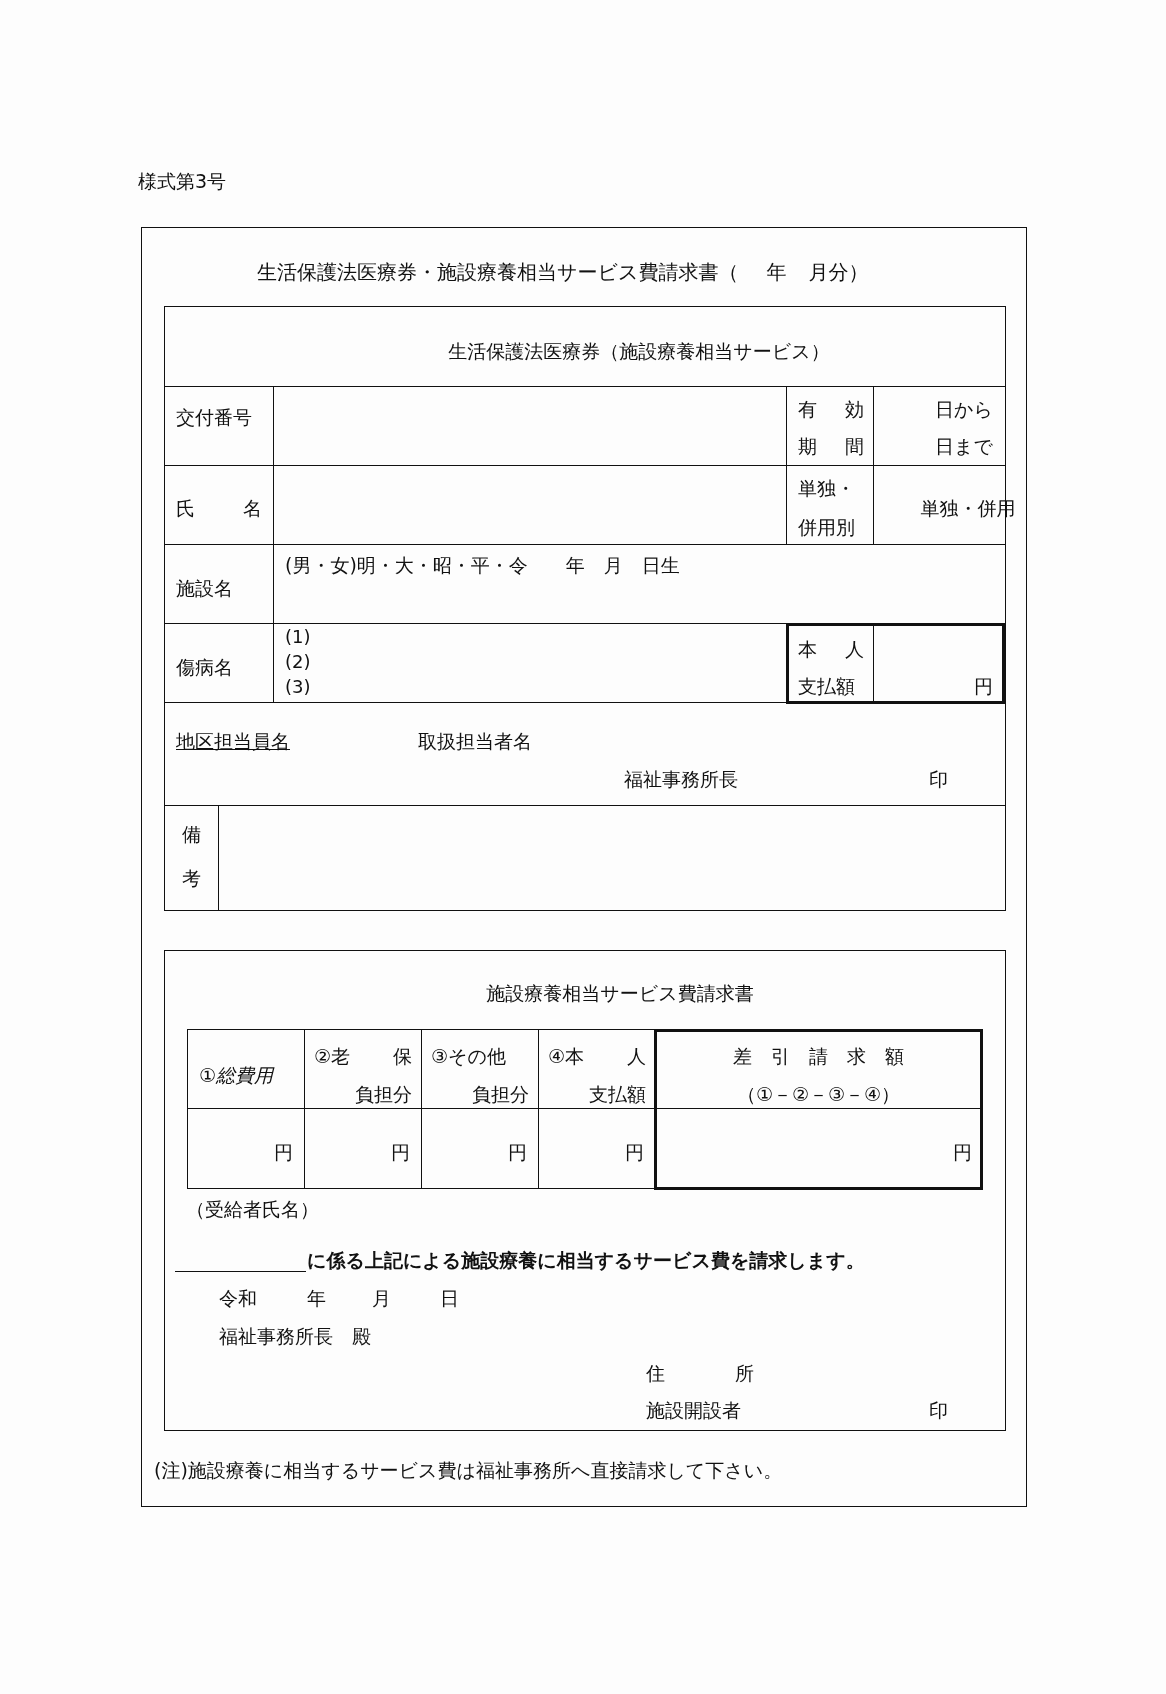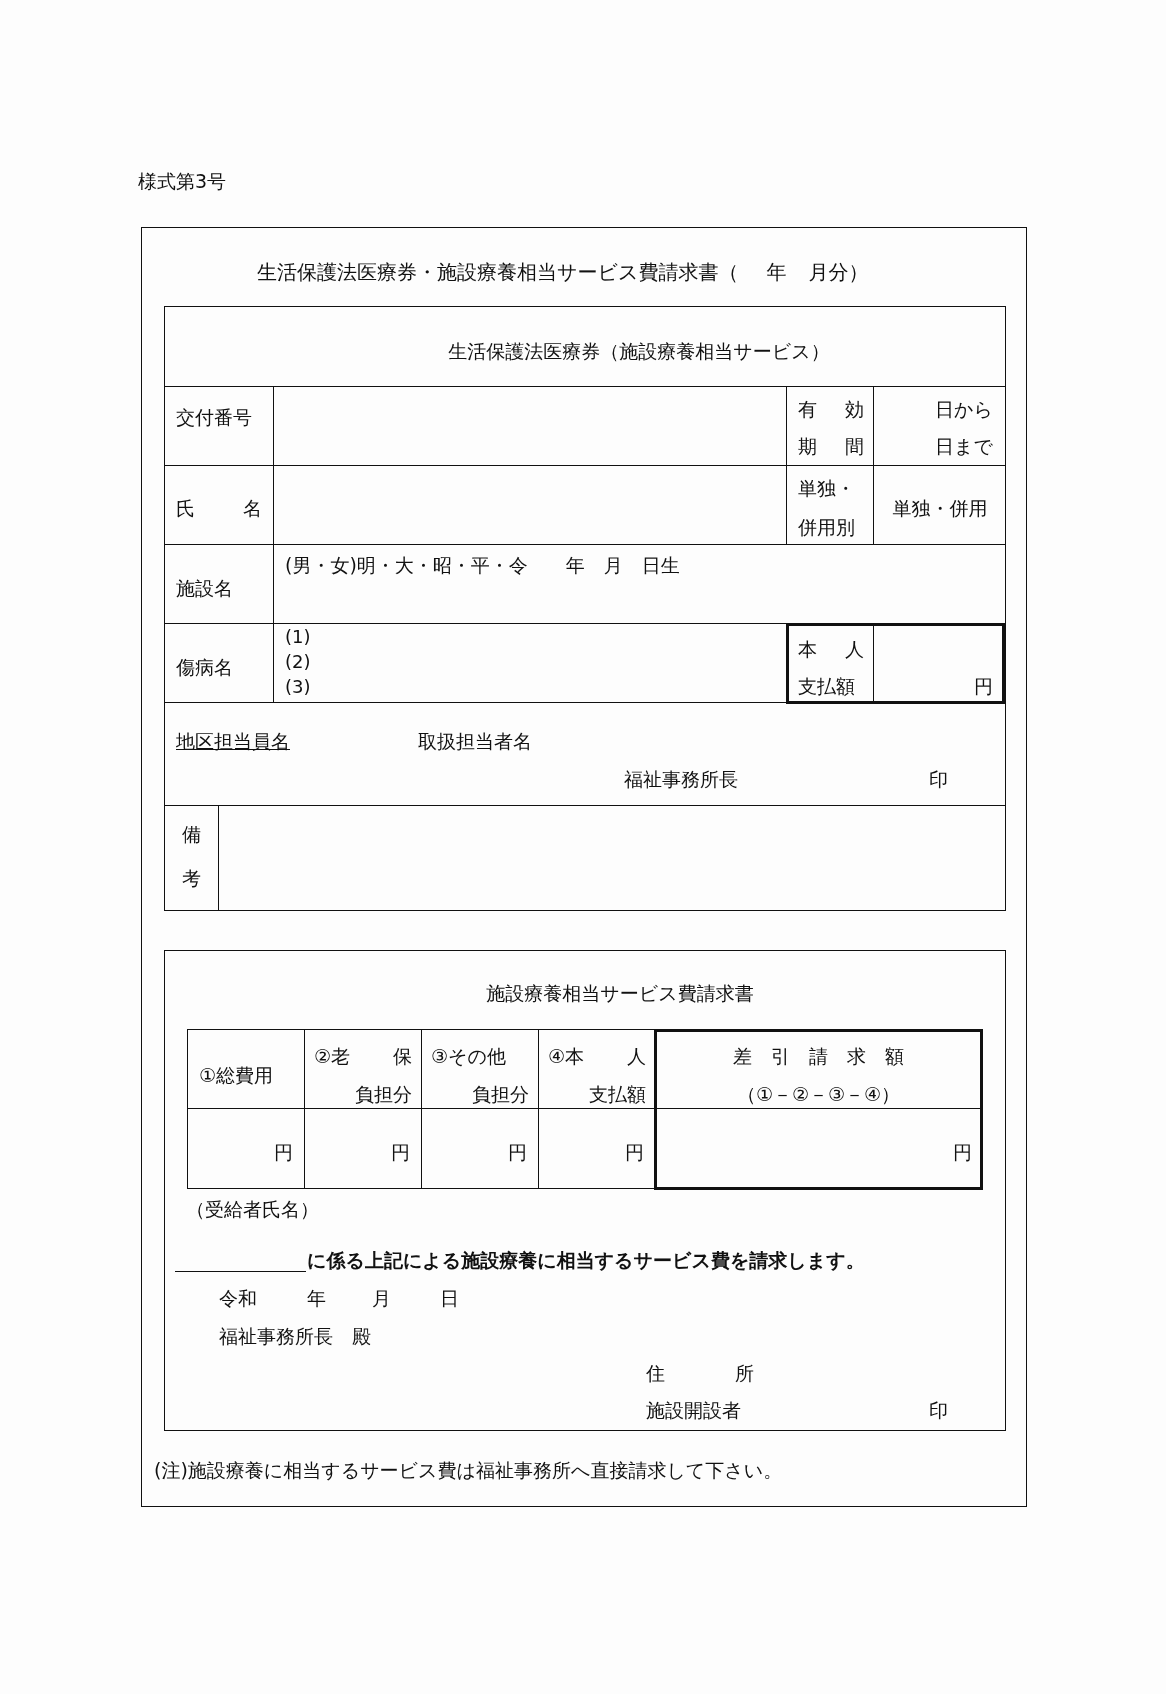--- a/index.html
+++ b/index.html
@@ -53,21 +53,21 @@
 <div class="t" style="left:875px;width:118px;text-align:right;top:400px;">日から</div>
 <div class="t" style="left:875px;width:118px;text-align:right;top:437px;">日まで</div>
 
 <div class="t spread" style="left:176px;width:86px;top:499px;">
     <span>氏</span>
     <span>名</span>
   </div>
 <div class="t" style="left:285px;top:520px;margin-top:36px;">(男・女)明・大・昭・平・令　　年　月　日生</div>
 <div class="t" style="left:798px;top:479px;">単独・</div>
 <div class="t" style="left:798px;top:518px;">併用別</div>
-<div class="t" style="left:875px;width:130px;text-align:center;top:499px;">単独・併用</div>
+<div class="t" style="left:875px;width:130px;text-align:center;top:499px;padding-left:28px;">単独・併用</div>
 
 <div class="t" style="left:176px;top:579px;">施設名</div>
 <div class="field" style="left:275px;top:546px;width:728px;height:76px;"></div>
 
 <div class="t" style="left:176px;top:658px;">傷病名</div>
 <div class="t" style="left:285px;top:628px;font-size:18px;">(1)</div>
 <div class="t" style="left:285px;top:653px;font-size:18px;">(2)</div>
 <div class="t" style="left:285px;top:678px;font-size:18px;">(3)</div>
 <div class="thick" style="left:786px;top:623px;width:219px;height:81px;"></div>
 <div class="t spread" style="left:798px;width:66px;top:640px;">
@@ -89,21 +89,21 @@
 <div class="box" style="left:164px;top:950px;width:842px;height:481px;"></div>
 <div class="t" style="left:164px;width:912px;text-align:center;top:984px;">施設療養相当サービス費請求書</div>
 
 <div class="box" style="left:187px;top:1029px;width:469px;height:160px;"></div>
 <div class="hl" style="left:187px;width:795px;top:1108px;"></div>
 <div class="vl" style="left:304px;top:1029px;height:159px;"></div>
 <div class="vl" style="left:421px;top:1029px;height:159px;"></div>
 <div class="vl" style="left:538px;top:1029px;height:159px;"></div>
 <div class="thick" style="left:654px;top:1029px;width:329px;height:161px;"></div>
 
-<div class="t" style="left:199px;top:1066px;">①総費用</div>
+<div class="t" style="left:199px;top:1066px;font-style:italic;">①総費用</div>
 
 <div class="t spread" style="left:314px;width:98px;top:1047px;">
     <span>②老</span>
     <span>保</span>
   </div>
 <div class="t" style="left:306px;width:106px;text-align:right;top:1085px;">負担分</div>
 
 <div class="t" style="left:431px;width:98px;top:1047px;">③その他</div>
 <div class="t" style="left:423px;width:106px;text-align:right;top:1085px;">負担分</div>
 

